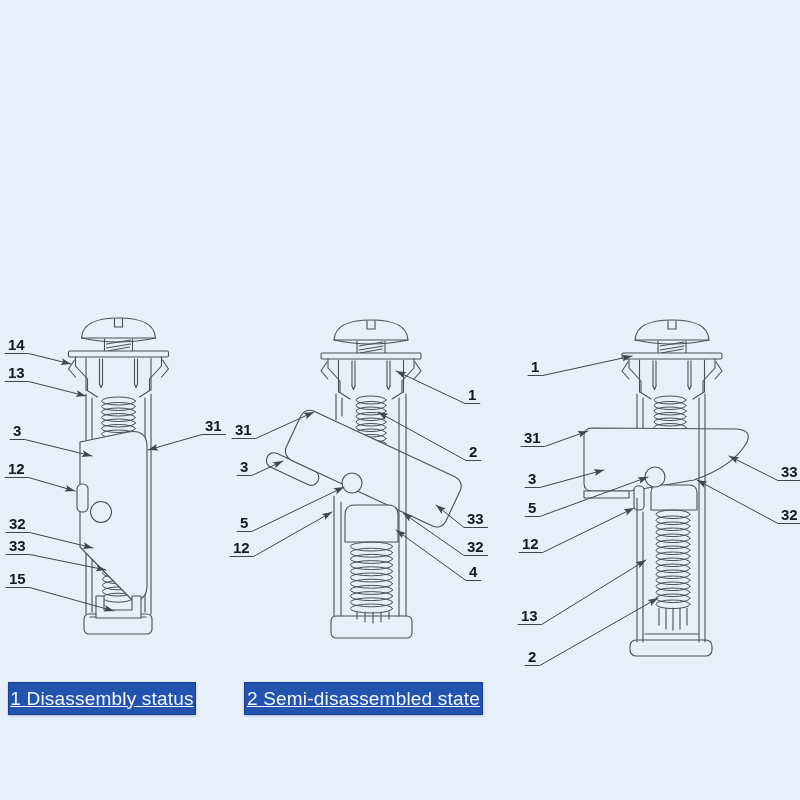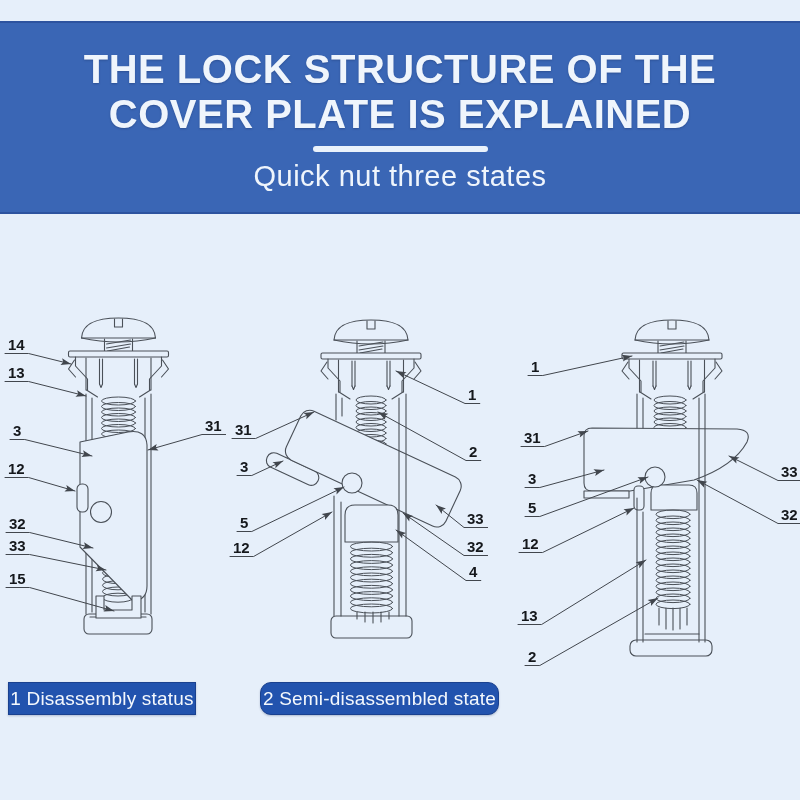--- a/index.html
+++ b/index.html
@@ -44,38 +44,31 @@
     font-family:"Liberation Sans", sans-serif;
     font-size:15px;font-weight:600;fill:#15181c;stroke:none;
   }
   .caption{
     position:absolute;top:682px;height:33px;
     background:#2253ae;border:1px solid #1a418f;
     box-sizing:border-box;
     display:flex;align-items:center;justify-content:center;
     color:#f4f8fd;font-size:19px;letter-spacing:.2px;
     box-shadow:0 1px 2px rgba(20,40,90,.25);
+    text-decoration:underline;
   }
   .cap1{left:8px;width:188px;}
-  .cap2{left:260px;width:239px;border-radius:11px;}
+  .cap2{left:244px;width:239px;}
   .cap3{left:533px;width:235px;}
 </style>
 </head>
 <body>
 
 <div class="page">
 
-  <div class="banner">
-    <div class="title">
-      <div>THE LOCK STRUCTURE OF THE</div>
-      <div>COVER PLATE IS EXPLAINED</div>
-    </div>
-    <div class="divider"></div>
-    <div class="subtitle">Quick nut three states</div>
-  </div>
 
   <svg class="art" viewBox="0 0 800 800">
     <defs>
       <g id="nut-head" class="ln">
         <path class="solid" d="M -37,20 C -36,4 -20,0 0,0 C 20,0 36,4 37,20 Z"></path>
         <path d="M -37,20 Q 0,28 37,20"></path>
         <path d="M -4,1 V 9 M 4,1 V 9 M -4,9 H 4"></path>
         <path d="M -14,21 V 33 M 14,21 V 33"></path>
         <path d="M -12,26 L 12,22 M -12,30 L 12,26 M -11,33 L 11,29"></path>
         <rect class="solid" x="-50" y="33" width="100" height="6" rx="1.5"></rect>

